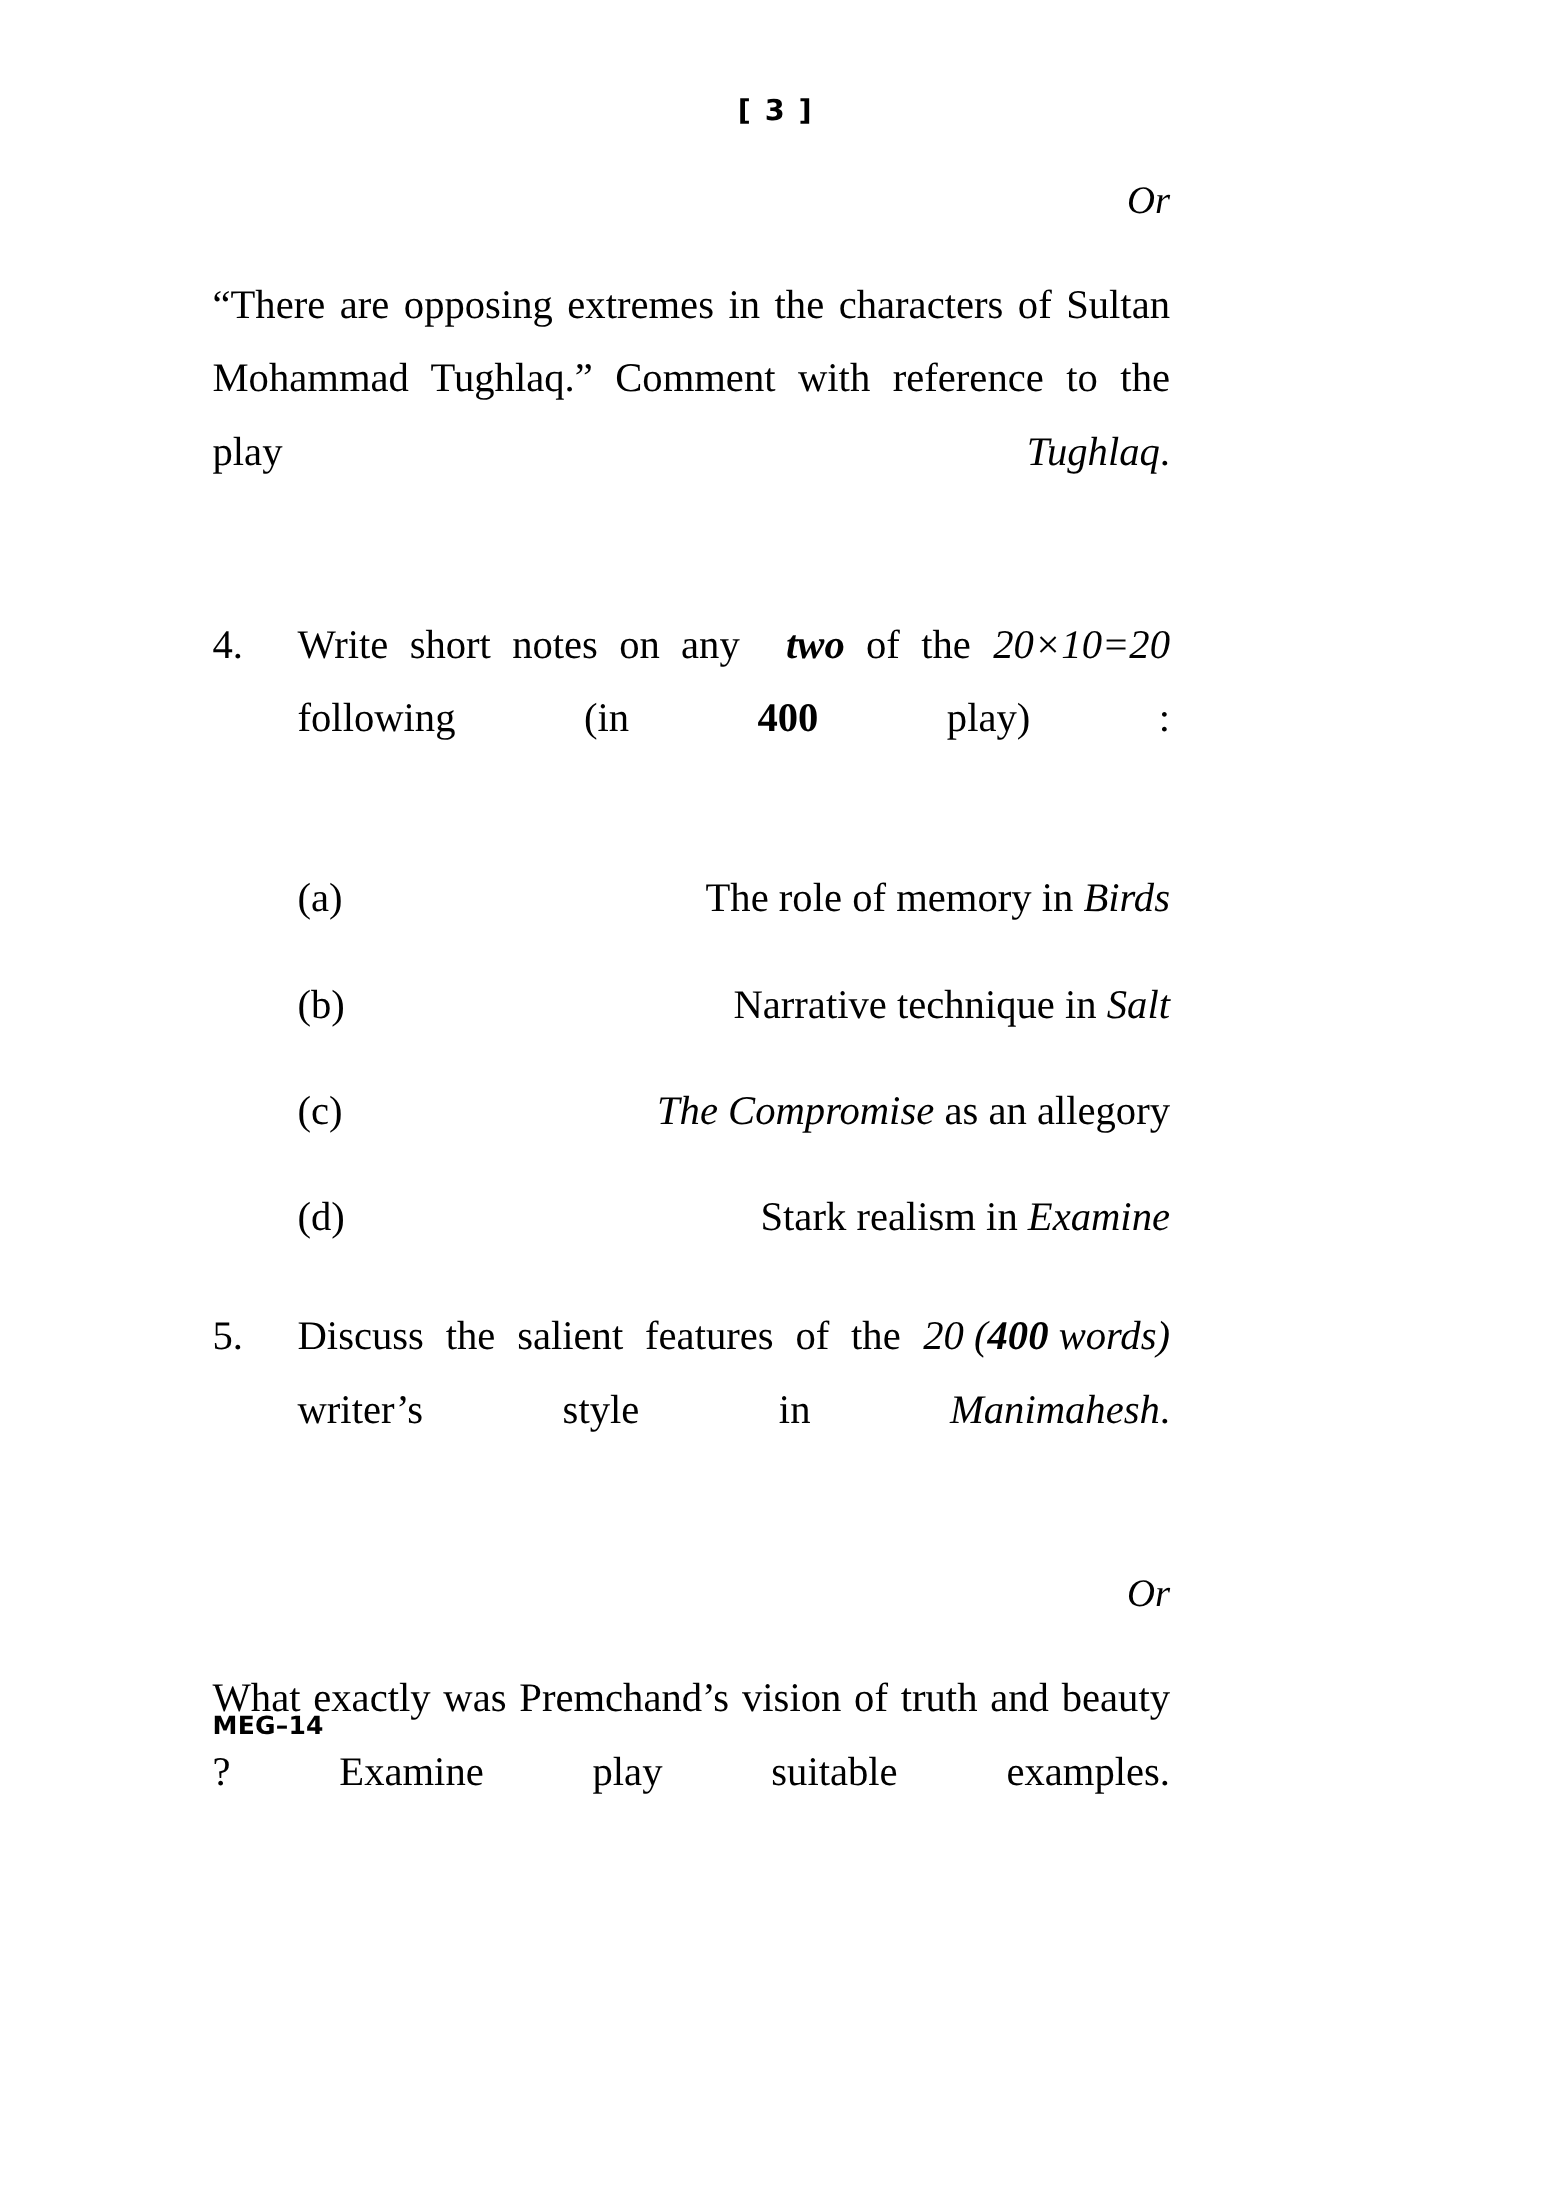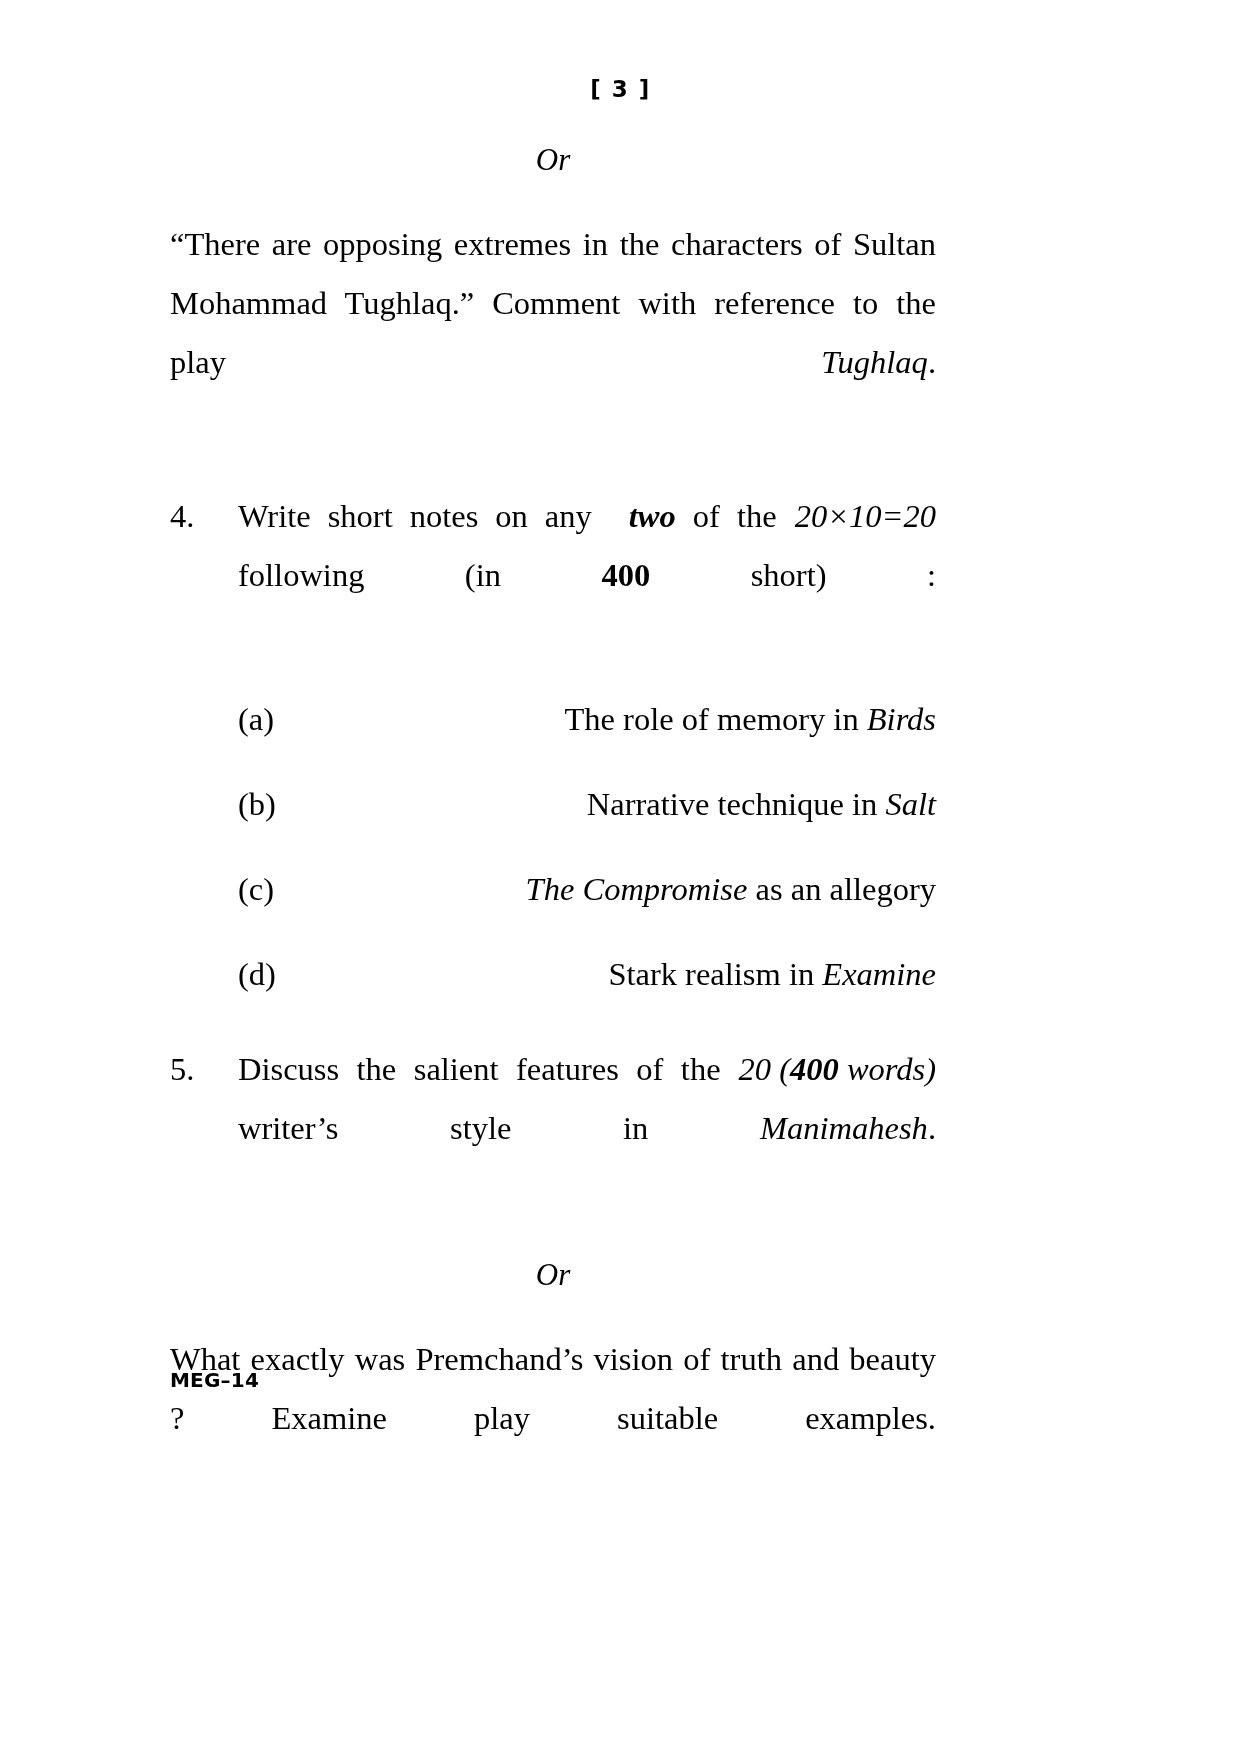--- a/index.html
+++ b/index.html
@@ -35,21 +35,21 @@
   .content {
     position: absolute;
     top: 130px;
     left: 170px;
     width: 766px;
     font-size: 32.5px;
     line-height: 59px;
   }
 
   .or-line {
-    text-align: center;
+    text-align: right;
     font-style: italic;
     font-size: 31px;
     margin: 0;
     padding: 0;
     height: 59px;
     line-height: 59px;
   }
   .or-line.second { margin-top: 2px; }
 
   p.para {
@@ -134,21 +134,21 @@
 
     <p class="para">
       <span>“There are opposing extremes in the characters of Sultan Mohammad Tughlaq.” Comment with reference to the play </span><i class="title">Tughlaq</i><span>.</span>
     </p>
 
     <div class="gap-md"></div>
 
     <div class="qrow">
       <span class="qnum">4.</span>
       <p class="para">
-        <span class="marks">20×10=20</span><span>Write short notes on any </span><b class="bi">two</b><span> of the following (in </span><b class="strong">400</b><span> short) :</span>
+        <span class="marks">20×10=20</span><span>Write short notes on any </span><b class="bi">two</b><span> of the following (in </span><b class="strong">400</b><span> play) :</span>
       </p>
     </div>
 
     <div class="gap-sm"></div>
 
     <div class="subrow">
       <span class="sublabel">(a)</span>
       <p class="para nojust">
         <span>The role of memory in </span><i class="title">Birds</i>
       </p>

